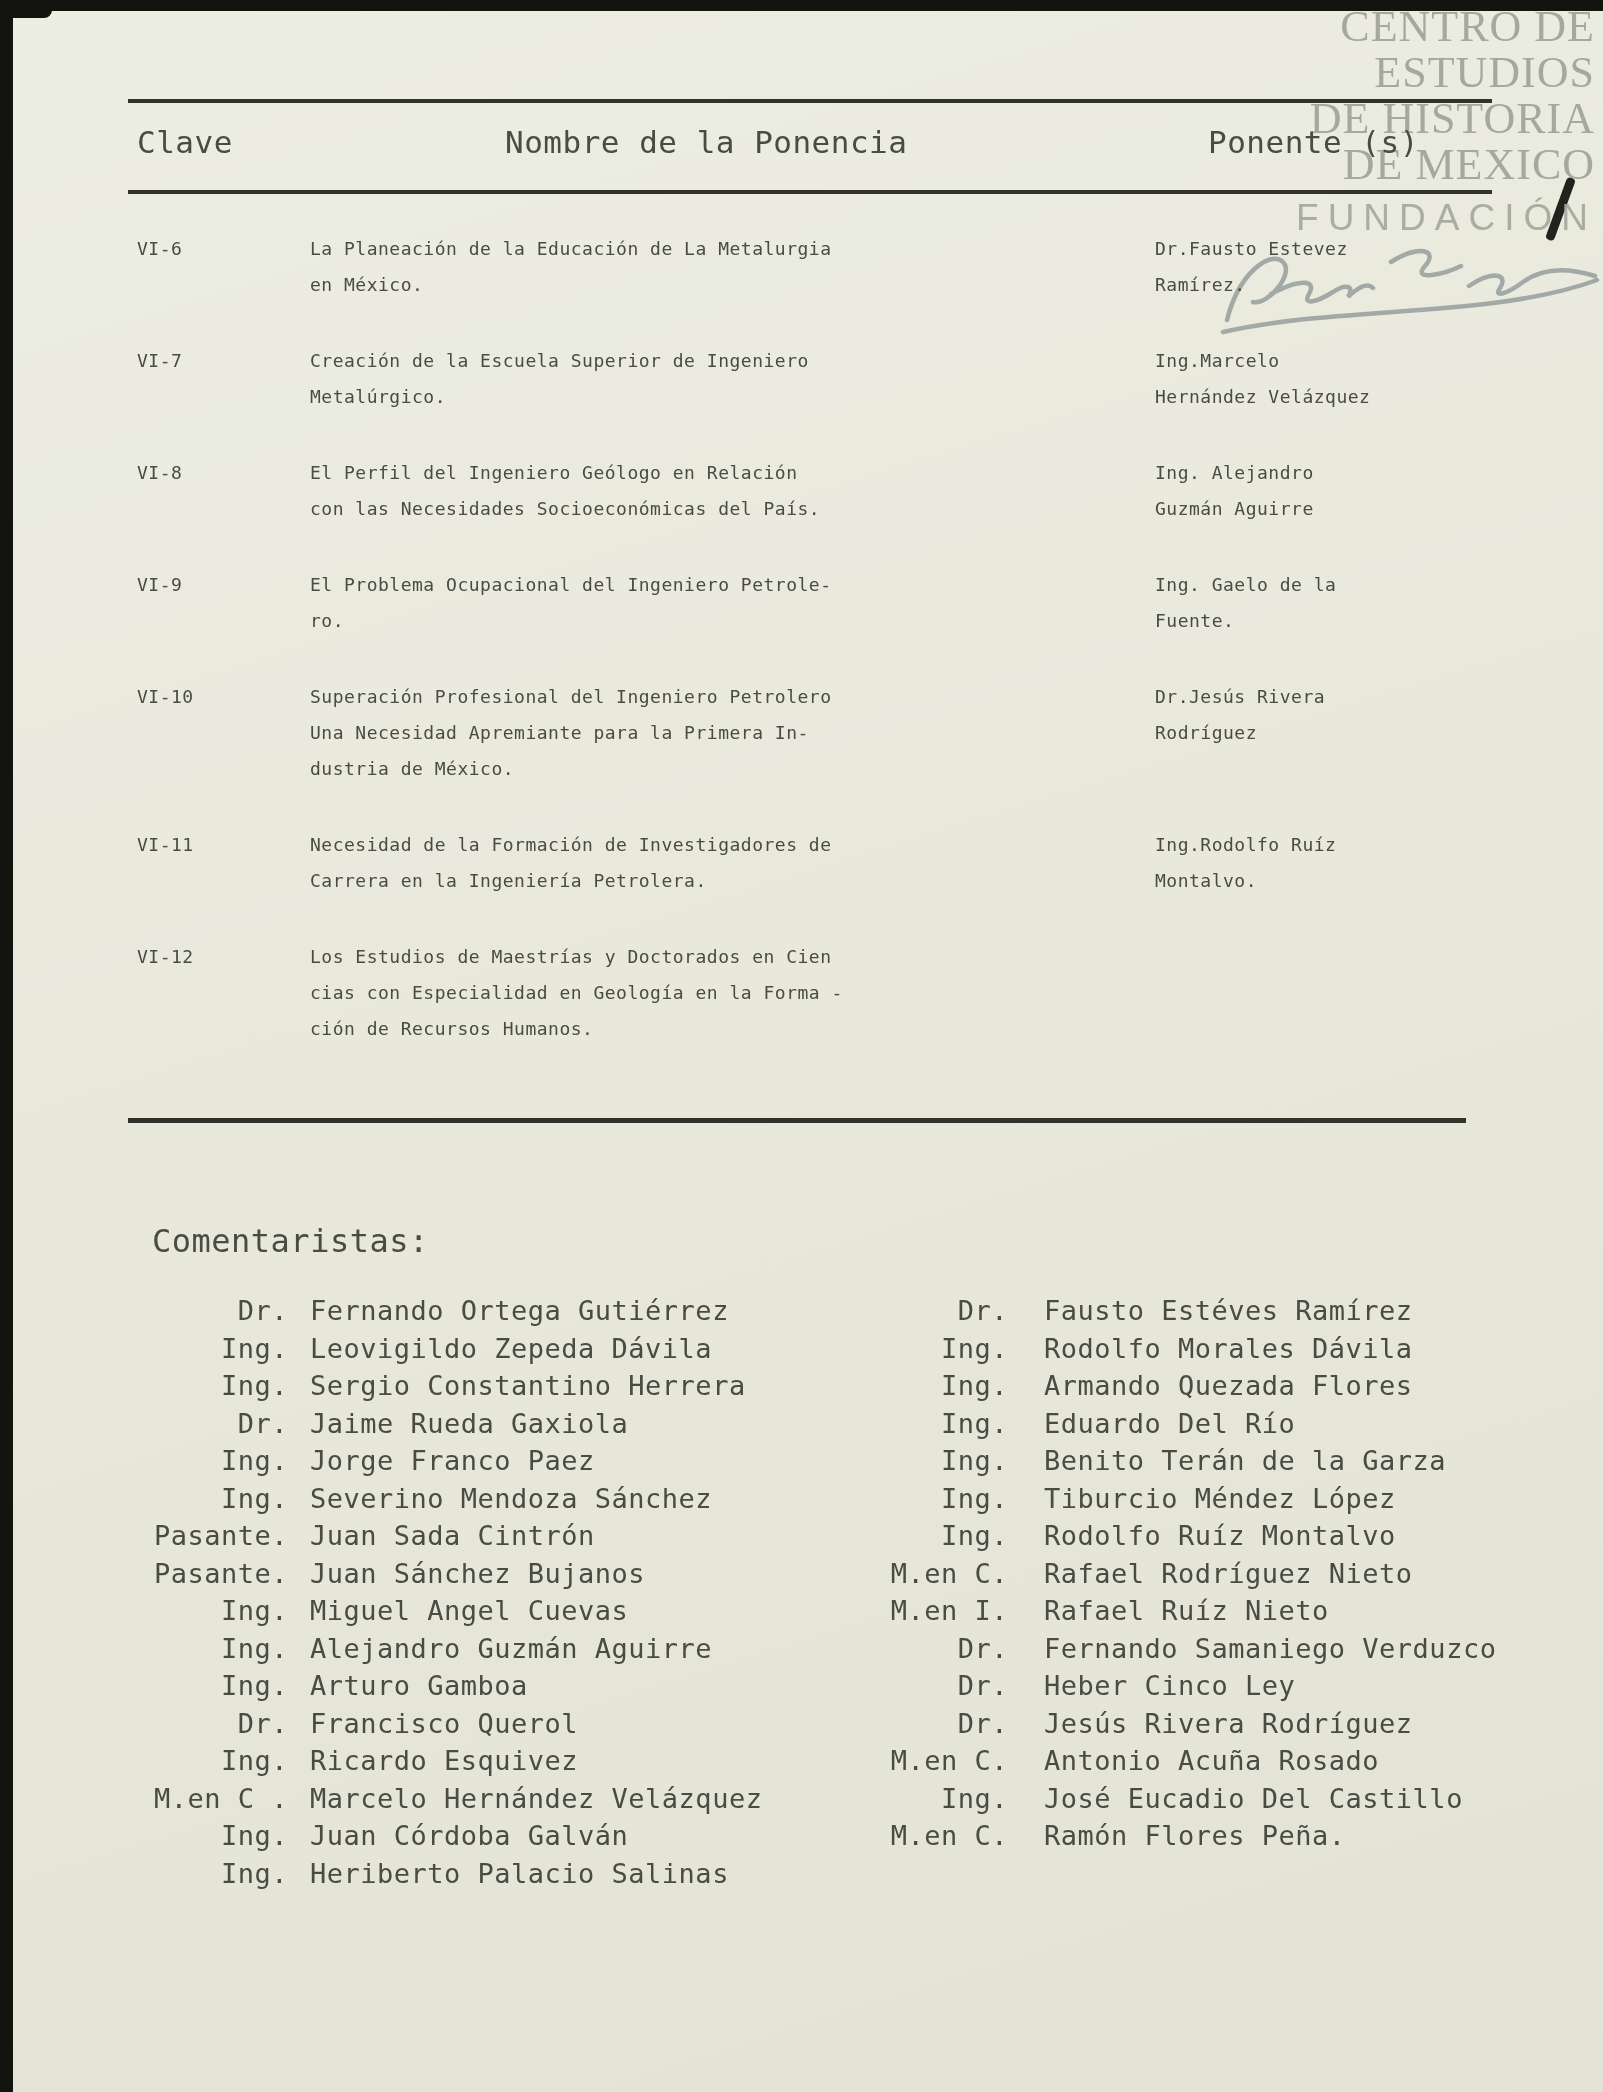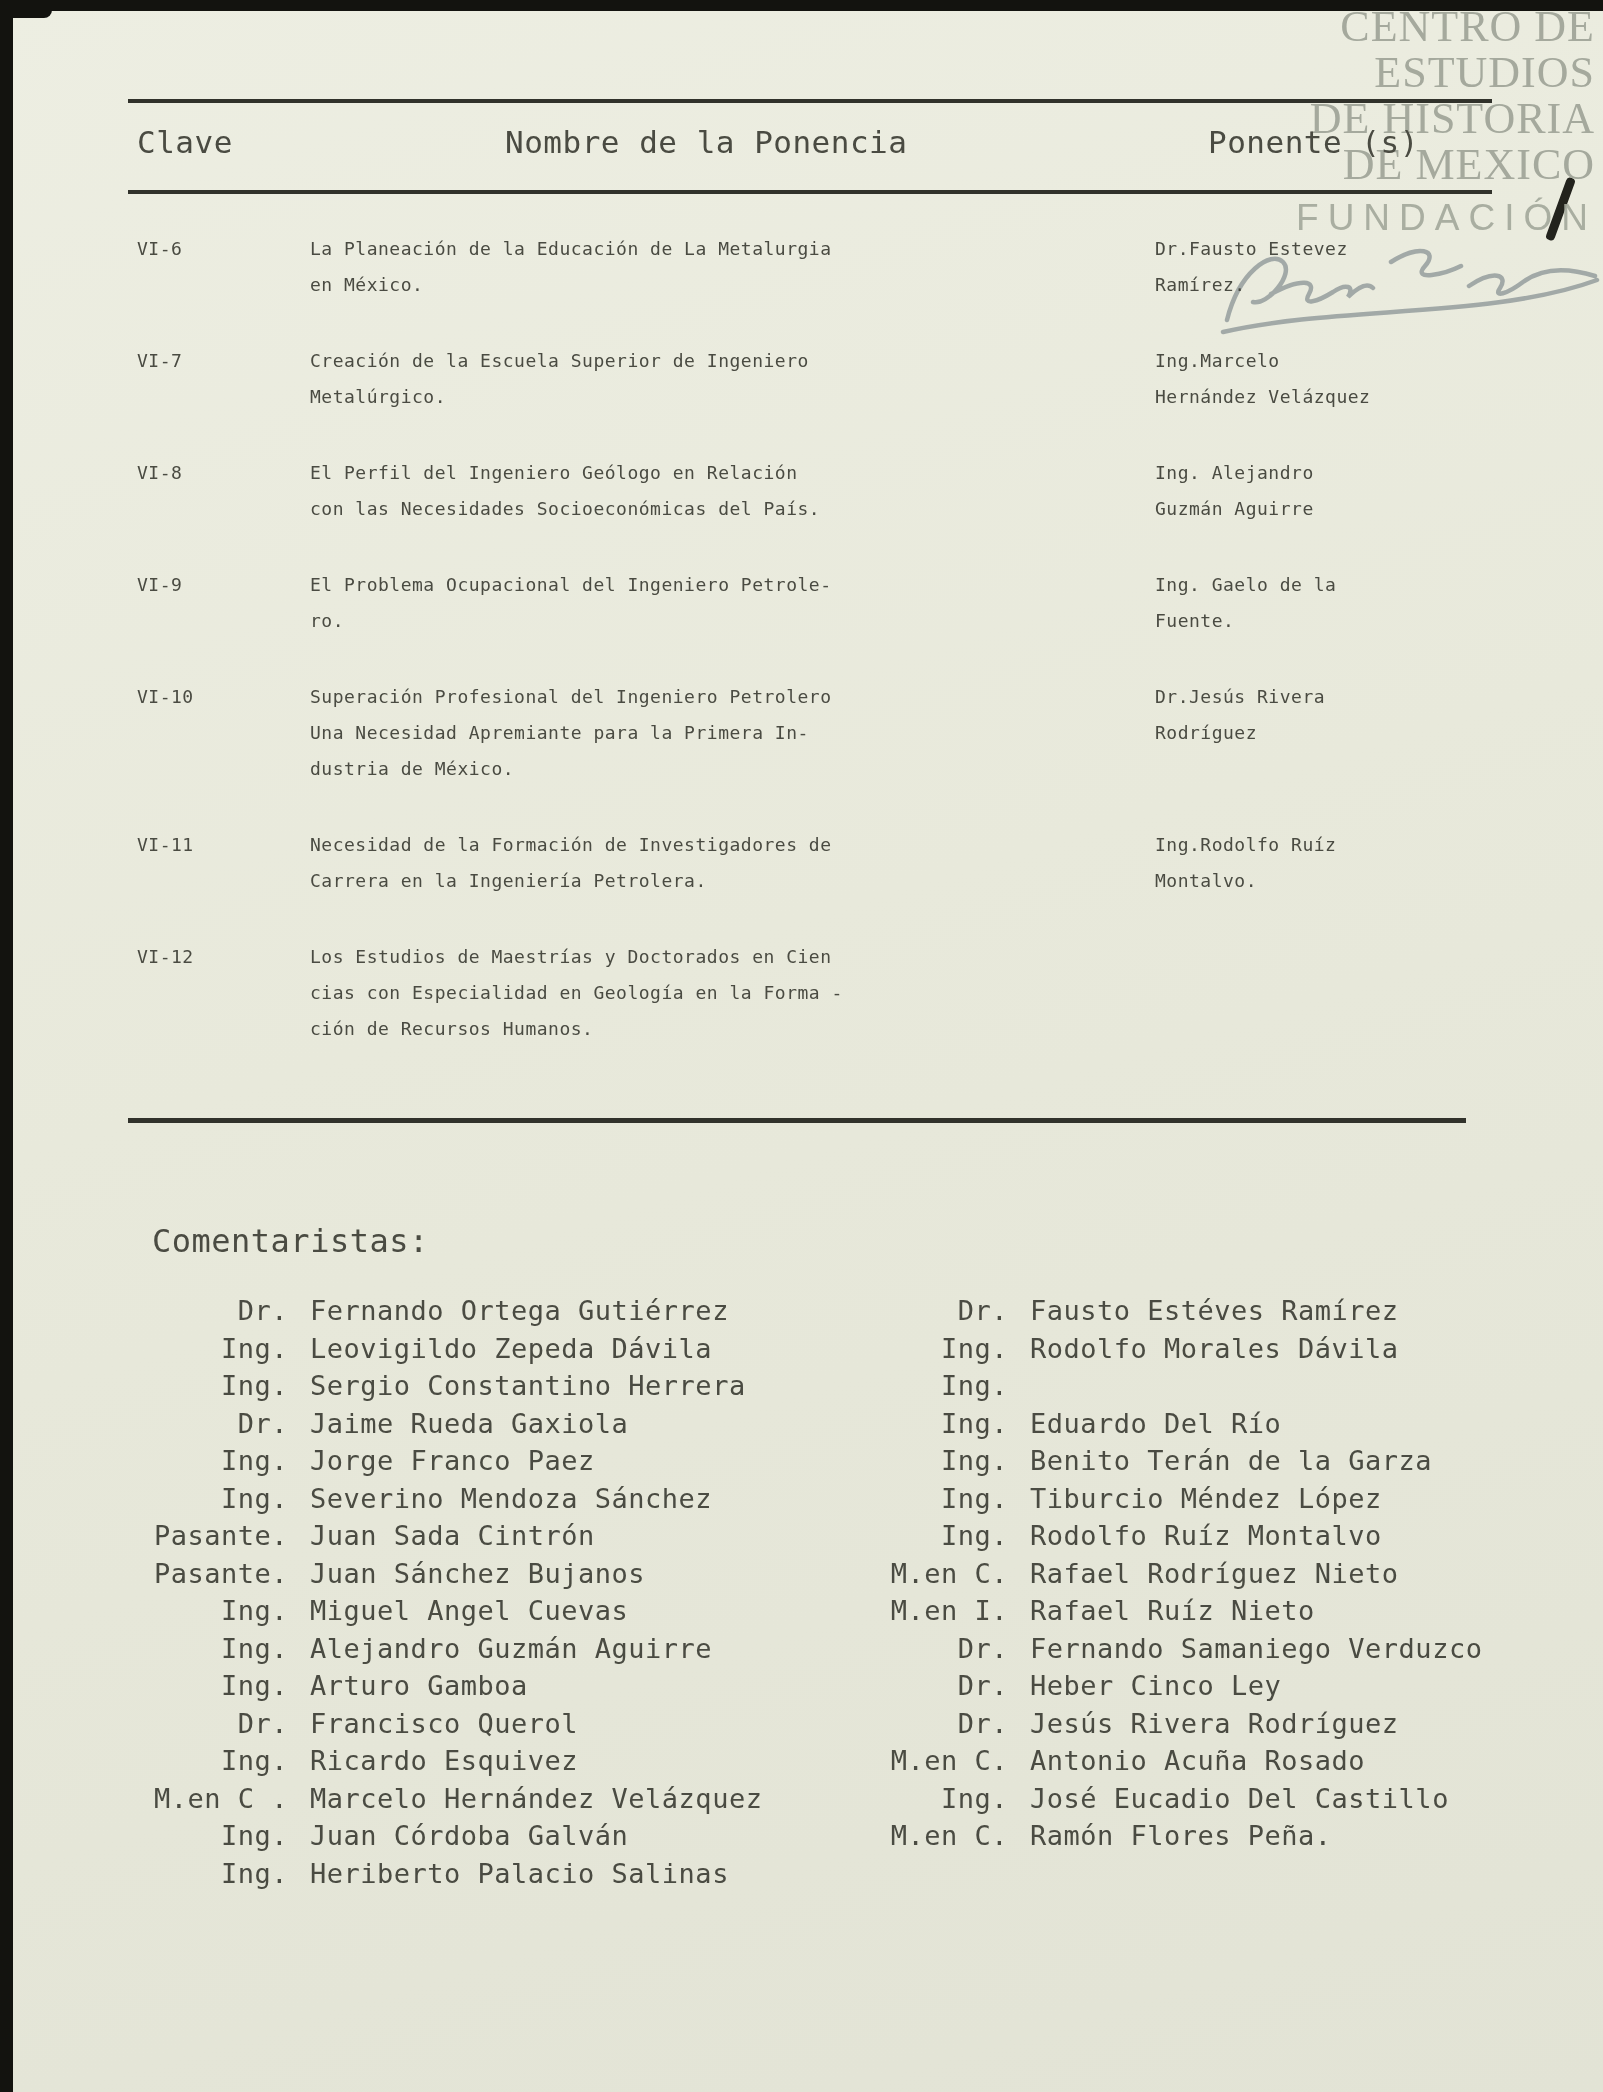--- a/index.html
+++ b/index.html
@@ -35,21 +35,21 @@
 
   
   .coment-title { position:absolute; left:152px; top:1222px; font-size:32px; letter-spacing:.5px; }
   .clist { position:absolute; top:1292px; font-size:27px; letter-spacing:.5px; }
   #clist-left  { left:120px; }
   #clist-right { left:856px; }
   .citem  { display:flex; line-height:37.5px;align-items:flex-end; }
   .ctitle { width:168px; text-align:right; white-space:pre; }
   #clist-right .ctitle { width:152px; }
   .cname  { margin-left:22px; white-space:pre; }
-  #clist-right .cname { margin-left:22px; }
+  #clist-right .cname { margin-left:36px; }
 
   
   .watermark { position:absolute; top:4px; right:8px; text-align:right;
     font-family:"Liberation Serif", serif; font-size:44px; line-height:46px;
     color:#999e92; opacity:.85; letter-spacing:1px; pointer-events:none; }
   .foundation { position:absolute; top:197px; right:6px;
     font-family:"Liberation Sans", sans-serif; font-size:37px; letter-spacing:9px;
     color:#a3a89b; opacity:.9; pointer-events:none; white-space:pre; }
   .signature { position:absolute; left:1205px; top:230px; opacity:.9; pointer-events:none; }
 </style>
@@ -211,20 +211,21 @@
   <div class="citem">
         <span class="ctitle">Dr.</span>
         <span class="cname">Fausto Estéves Ramírez</span>
       </div>
       <div class="citem">
         <span class="ctitle">Ing.</span>
         <span class="cname">Rodolfo Morales Dávila</span>
       </div>
       <div class="citem">
         <span class="ctitle">Ing.</span>
+        <span class="cname">Armando Quezada Flores</span>
       </div>
       <div class="citem">
         <span class="ctitle">Ing.</span>
         <span class="cname">Eduardo Del Río</span>
       </div>
       <div class="citem">
         <span class="ctitle">Ing.</span>
         <span class="cname">Benito Terán de la Garza</span>
       </div>
       <div class="citem">

